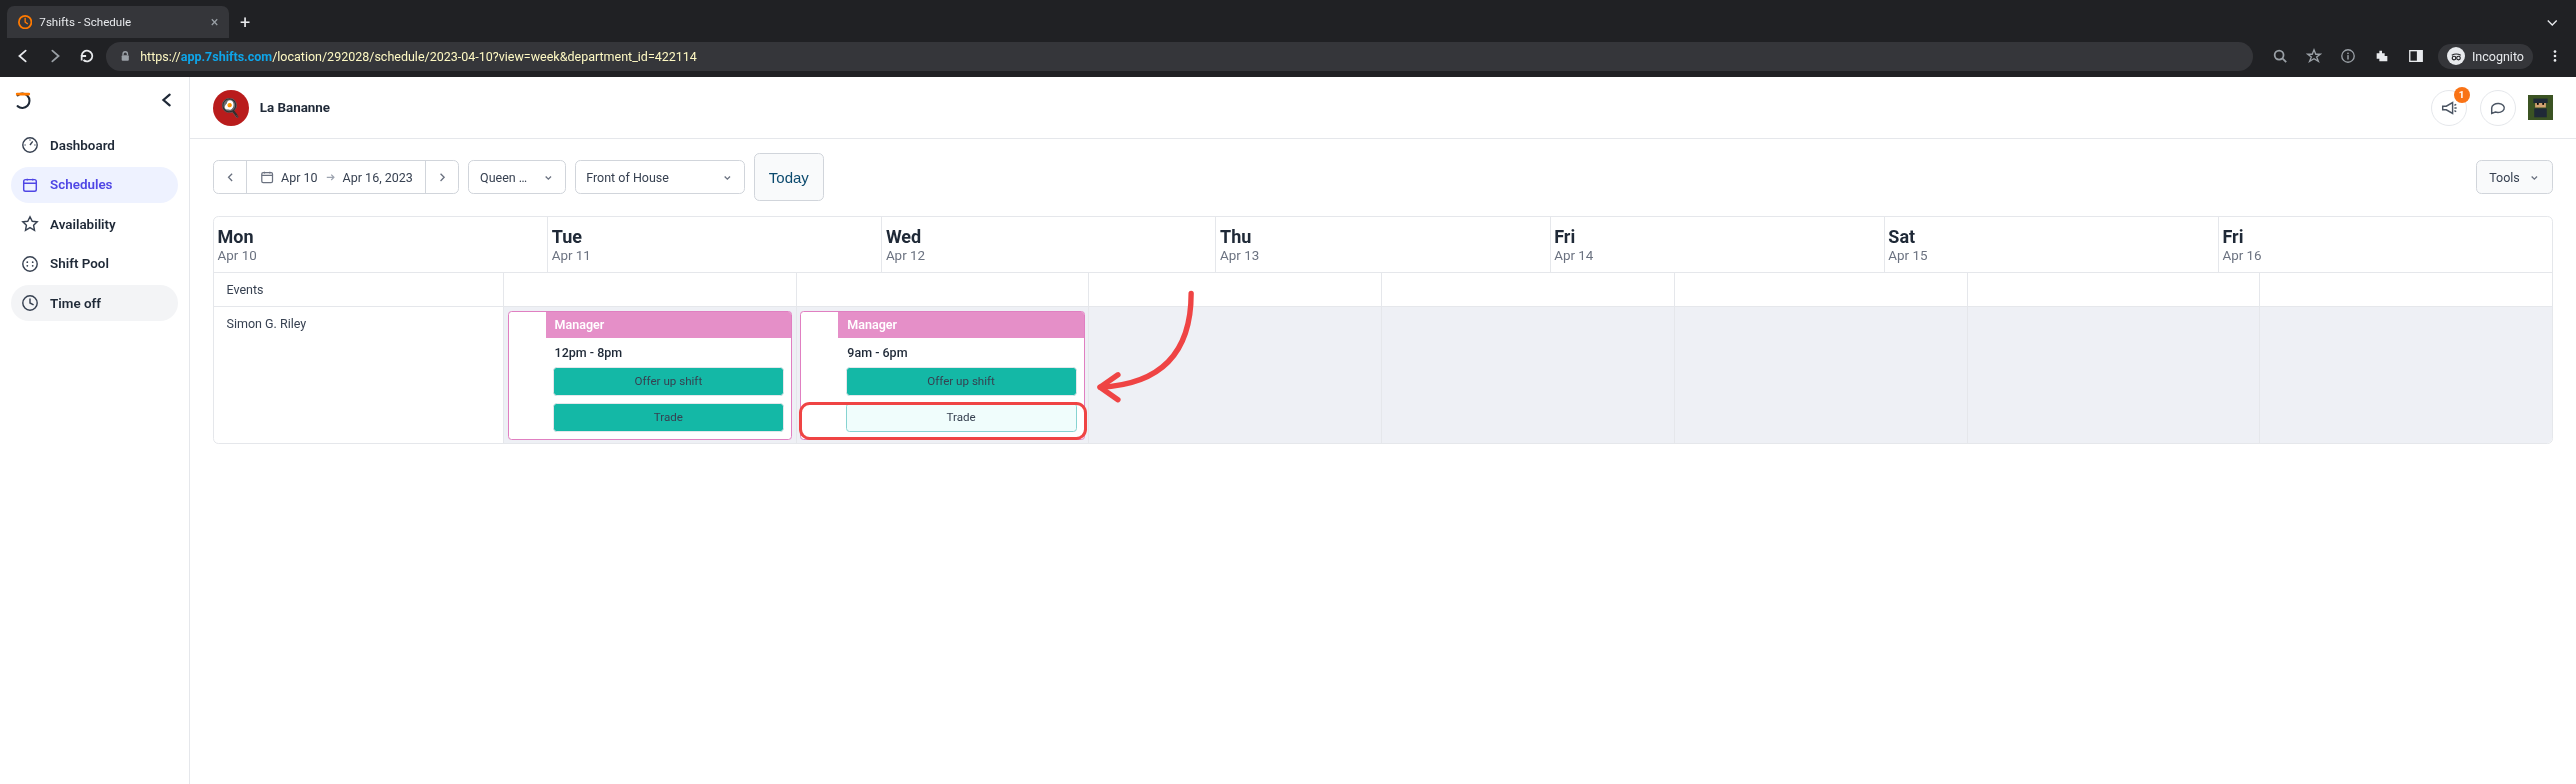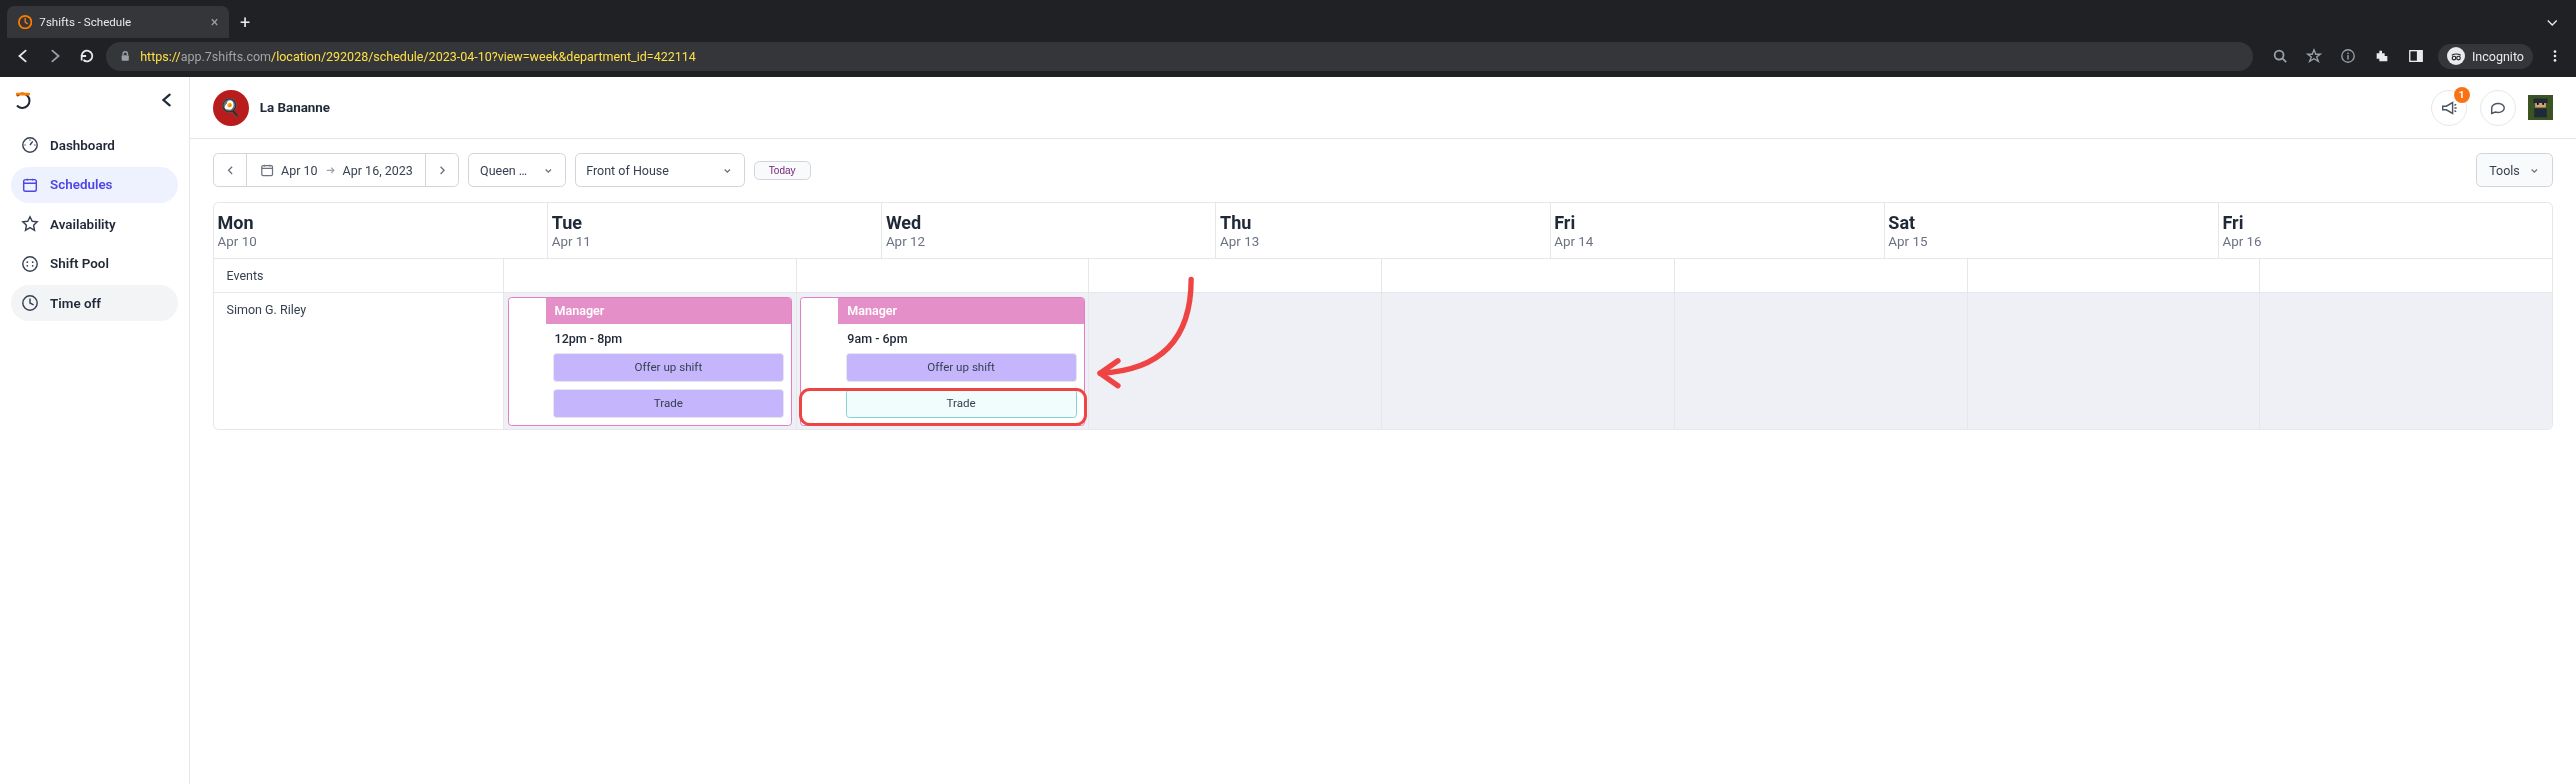--- a/index.html
+++ b/index.html
@@ -13,22 +13,22 @@
   .tab .title { flex: 1; overflow: hidden; white-space: nowrap; text-overflow: ellipsis; }
   .tab .close { color: #9aa0a6; font-size: 14.3px; cursor: pointer; }
   .newtab { color: #e8eaed; font-size: 18px; margin-left: 10.7px; cursor: pointer; }
   .tabbar-right { flex:1; display:flex; justify-content:flex-end; align-items:center; color:#e8eaed; padding-right:10.7px;}
   
   .addr-bar { display: flex; align-items: center; height: 38px; padding: 3.6px 9px 7.2px 9px; gap: 5.4px; }
   .nav-btn { width: 27px; height: 27px; display: flex; align-items: center; justify-content: center; color: #9aa0a6; border-radius: 50%; cursor: pointer; }
   .nav-btn.active { color: #e8eaed; }
   .url-box { flex: 1; background: #35363a; border-radius: 16px; height: 29px; display: flex; align-items: center; padding: 0 12.5px; color: #9aa0a6; gap: 9px; font-size: 12.5px; }
   .url-box .lock { color:#9aa0a6; }
-  .url-text .muted { color: #fde047; }
-  .url-text .domain { color: #a3a3a3; }
+  .url-text .muted { color: #fef9c3; }
+  .url-text .domain { color: #0ea5e9; font-weight: bold; }
   .addr-icons { display: flex; align-items: center; gap: 9px; margin-left: 9px; }
   .addr-icons .icon { width: 25px; height: 25px; display:flex; align-items:center; justify-content:center; color:#e8eaed; cursor:pointer;}
   .incognito-pill { display:flex; align-items:center; gap:7.2px; color:#e8eaed; background:#35363a; border-radius:16px; padding:3.6px 9px; font-size:12.5px;}
   .incognito-pill .hat { width:18px; height:18px; background:#e8eaed; border-radius:50%; display:flex; align-items:center; justify-content:center; color:#202124; font-size:10.7px;}
   
   
   .app { display: flex; height: calc(100vh - 77px); }
   .sidebar { width: 190px; border-right: 0.9px solid #e5e7eb; padding: 12.5px 10.7px; }
   .sidebar-top { display:flex; align-items:center; justify-content:space-between; margin-bottom:16px; padding:0 3.6px;}
   .logo { width:21.5px; height:21.5px; }
@@ -50,42 +50,42 @@
   
   .toolbar { display:flex; align-items:center; justify-content:space-between; padding:14.3px 23px; }
   .toolbar-left { display:flex; align-items:center; gap:9px;}
   .seg { display:flex; border:0.9px solid #d1d5db; border-radius:5.4px; overflow:hidden; height:34px; align-items:stretch;}
   .seg .chev { width:32px; display:flex; align-items:center; justify-content:center; color:#6b7280; cursor:pointer; }
   .seg .date-range { display:flex; align-items:center; gap:7.2px; padding:0 12.5px; border-left:0.9px solid #d1d5db; border-right:0.9px solid #d1d5db; font-size:12.5px; color:#374151;}
   .seg .date-range .cal { color:#6b7280; }
   .seg .arrow-sm { color:#9ca3af; }
   .dropdown { border:0.9px solid #d1d5db; border-radius:5.4px; height:34px; display:flex; align-items:center; padding:0 10.7px; gap:16px; color:#374151; font-size:12.5px; cursor:pointer; min-width:90px; justify-content:space-between;}
   .dropdown .chev { color:#6b7280; }
-  .today-btn { border:0.9px solid #d1d5db; background:#f9fafb; border-radius:5.4px; height:19px; padding:0 14.3px; font-size:10px; color:#701a75; cursor:pointer;}
+  .today-btn { border:0.9px solid #d1d5db; background:#f9fafb; border-radius:5.4px; height:48px; padding:0 14.3px; font-size:15px; color:#0c4a6e; cursor:pointer;}
   .tools-btn { border:0.9px solid #d1d5db; background:#f9fafb; border-radius:5.4px; height:34px; padding:0 12.5px; font-size:12.5px; color:#374151; display:flex; align-items:center; gap:9px; cursor:pointer;}
   
   .grid { border:0.9px solid #e5e7eb; border-radius:5.4px; margin:0 23px 23px 23px; overflow:hidden;}
   .grid-head { display:flex; border-bottom:0.9px solid #e5e7eb;}
   .emp-col { width:290px; padding:16px 12.5px; font-size:19.7px; font-weight:700; color:#1f2937; border-right:0.9px solid #e5e7eb;}
   .day-col { flex:1; padding:9px 3.6px; border-right:0.9px solid #e5e7eb;}
   .day-col:last-child { border-right:none; }
   .day-col .dow { font-size:18px; font-weight:700; color:#1f2937;}
   .day-col .date { font-size:13.4px; color:#6b7280; margin-top:1.8px;}
   
   .grid-row { display:flex; border-bottom:0.9px solid #e5e7eb;}
   .grid-row:last-child { border-bottom:none;}
   .row-label { width:290px; padding:9px 12.5px; border-right:0.9px solid #e5e7eb; font-size:12.5px; color:#374151;}
   .row-cell { flex:1; border-right:0.9px solid #e5e7eb; padding:3.6px; min-height:32px; position:relative;}
   .row-cell:last-child { border-right:none;}
   .row-cell.shade { background:#eef0f5;}
   
   .shift-card { border:0.9px solid #e07fc1; border-radius:3.6px; overflow:hidden; background:#fff;padding-left:37px;}
   .shift-role { background:#e58fc8; color:#fff; font-weight:600; padding:5.4px 9px; font-size:12.5px;}
   .shift-time { padding:7.2px 9px; font-size:12.5px; color:#1f2937; font-weight:500;}
-  .shift-btn { margin:0 7.2px 7.2px 7.2px; background:#c4b5fd; border:0.9px solid #e5e7eb; border-radius:3.6px; padding:6.3px 0; text-align:center; font-size:11.6px; color:#374151; cursor:pointer;}
+  .shift-btn { margin:0 7.2px 7.2px 7.2px; background:#14b8a6; border:0.9px solid #e5e7eb; border-radius:3.6px; padding:6.3px 0; text-align:center; font-size:11.6px; color:#374151; cursor:pointer;}
   .shift-btn.highlight { border:0.9px solid #86d3d1; background:#f0fdfc;}
   
   .callout-ring { position:absolute; border:3.6px solid #ef4444; border-radius:10.7px; pointer-events:none; }
   .callout-arrow { position:absolute; pointer-events:none; }
   
   svg { display:block; }
 </style>
 </head>
 <body>
 

